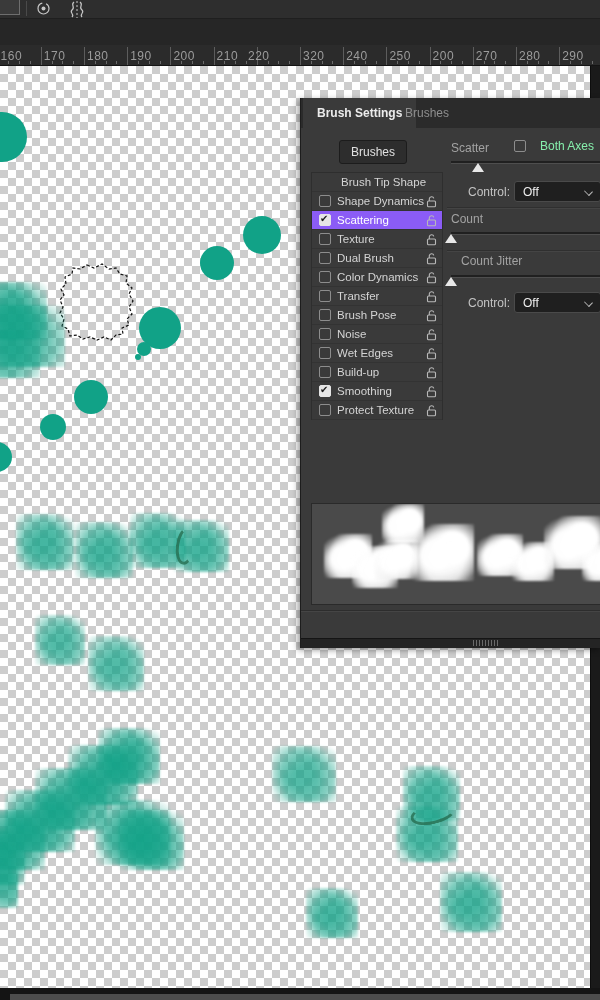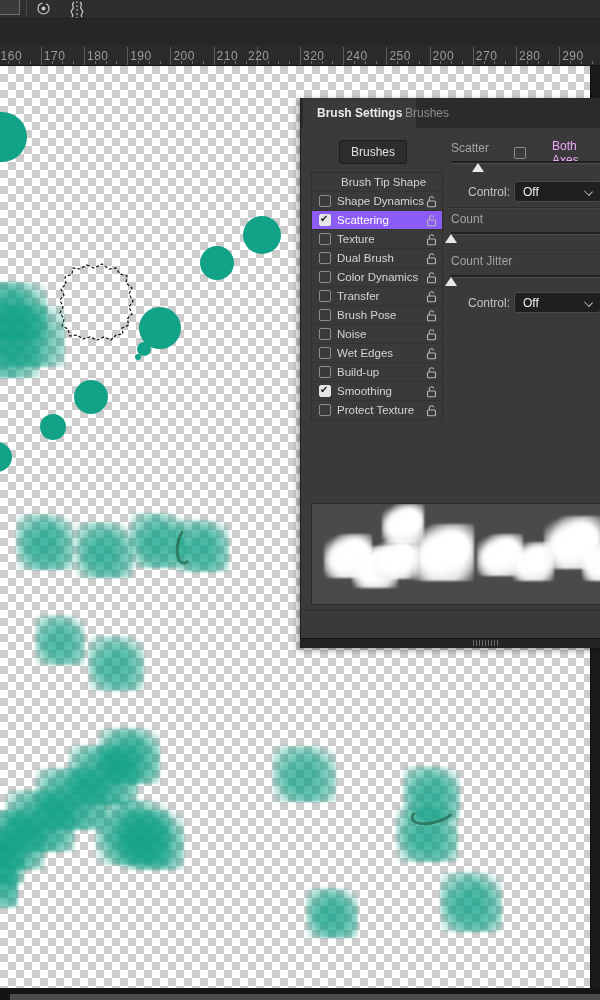--- a/index.html
+++ b/index.html
@@ -43,21 +43,21 @@
   .lrow{display:flex;align-items:center;height:18px;border-bottom:1px solid #333333;padding-left:7px;color:#d4d4d4;cursor:default;}
   .lrow.sel{background:#8b5cf6;color:#ffffff;}
   .lrow .txt{white-space:nowrap;overflow:hidden;font-size:11.5px;}
   .lrow.header .txt{padding-left:22px;}
   .cb{flex:0 0 auto;width:10px;height:10px;border:1px solid #8d8d8d;border-radius:2px;margin-right:6px;position:relative;background:transparent;}
   .cb.checked{background:#e6e6e6;border-color:#e6e6e6;}
   .cb.checked::after{content:"✔";position:absolute;left:0px;top:-2px;font-size:10px;color:#1c1c1c;}
   .lock{margin-left:auto;margin-right:5px;flex:0 0 auto;}
   
   .rlabel{position:absolute;color:#a3a3a3;}
-  .cbrow{position:absolute;display:flex;align-items:center;gap:20px;color:#f0abfc;}
+  .cbrow{position:absolute;display:flex;align-items:center;gap:8px;color:#86efac;}
   .slider{position:absolute;width:150px;height:14px;}
   .slider .track{position:absolute;left:0;top:3px;width:100%;height:2px;background:#202020;border-bottom:1px solid #4e4e4e;}
   .slider .thumb{position:absolute;top:5px;width:0;height:0;border-left:6px solid transparent;border-right:6px solid transparent;border-bottom:9px solid #e8e8e8;}
   .ctl-label{position:absolute;text-align:right;color:#c3c3c3;}
   .dd{position:absolute;width:87px;height:21px;background:#1f1f1f;border:1px solid #4a4a4a;border-radius:3px;
       display:flex;align-items:center;padding-left:8px;box-sizing:border-box;color:#eee;}
   .dd .chev{position:absolute;right:8px;top:6px;width:6px;height:6px;border-right:1.5px solid #bdbdbd;border-bottom:1.5px solid #bdbdbd;transform:rotate(45deg) scaleY(0.8);}
   .hdiv{position:absolute;height:1px;background:#2f2f2f;border-bottom:1px solid #444;}
   
   .preview{position:absolute;left:10px;top:405px;width:290px;height:100px;background:#4a4a4a;border:1px solid #2a2a2a;overflow:hidden;}
@@ -340,21 +340,21 @@
     </div>
 
     <div class="hdiv" style="left:146px;top:109px;width:154px"></div>
     <span class="rlabel" style="left:150px;top:114px">Count</span>
     <div class="slider" id="count-slider" style="left:150px;top:131px">
       <div class="track"></div>
       <div class="thumb" style="left: -6px;"></div>
     </div>
 
     <div class="hdiv" style="left:146px;top:152px;width:154px"></div>
-    <span class="rlabel" style="left:150px;top:156px">Count Jitter</span>
+    <span class="rlabel" style="left:160px;top:156px">Count Jitter</span>
     <div class="slider" id="count-jitter-slider" style="left:150px;top:174px">
       <div class="track"></div>
       <div class="thumb" style="left: -6px;"></div>
     </div>
 
     <span class="ctl-label" style="left:140px;top:198px;width:69px">Control:</span>
     <div class="dd" style="left:213px;top:194px">
       <span>Off</span>
       <span class="chev"></span>
     </div>

